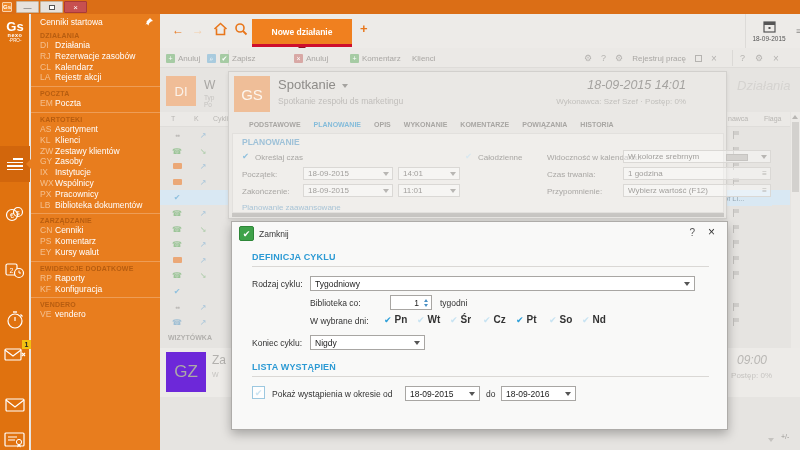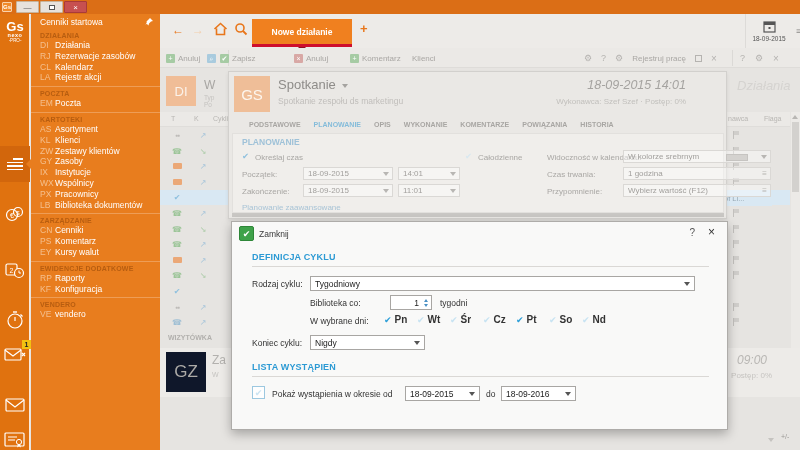--- a/index.html
+++ b/index.html
@@ -482,21 +482,21 @@
 
     <div class="scrollbar">
       <span class="chev up" style="position:absolute;left:1px;top:3px;"></span>
       <span class="thumb"></span>
       <span class="chev down" style="position:absolute;left:1px;top:244px;"></span>
     </div>
 
     <span class="abs" style="left:8px;top:266px;font-size:7px;font-weight:bold;color:#B2B0AD;">WIZYTÓWKA</span>
 
     <div class="abs" style="left:0;top:280px;width:640px;height:49px;background:#EDEBE8;">
-      <div class="abs" style="left:6px;top:4px;width:40px;height:40px;background:#0f172a;color:#ACAAA7;font-size:17px;display:flex;align-items:center;justify-content:center;">GZ</div>
+      <div class="abs" style="left:6px;top:4px;width:40px;height:40px;background:#6d28d9;color:#ACAAA7;font-size:17px;display:flex;align-items:center;justify-content:center;">GZ</div>
       <span class="abs" style="left:52px;top:5px;font-size:12px;color:#B3B1AE;">Za</span>
       <span class="abs" style="left:52px;top:23px;font-size:7px;color:#C6C4C1;">W</span>
       <span class="abs" style="right:33px;top:5px;font-size:12px;font-style:italic;color:#B9B7B4;">09:00</span>
       <span class="abs" style="right:28px;top:23px;font-size:8px;color:#C6C4C1;">Postęp: 0%</span>
     </div>
     <span class="abs chev down" style="left:608px;top:370px;border-top-color:#C5C3C0;"></span>
     <span class="abs" style="left:621px;top:365px;font-size:7px;color:#9B9996;">+/-</span>
 
     <div class="gsdlg">
       <div class="gs-badge">GS</div>

